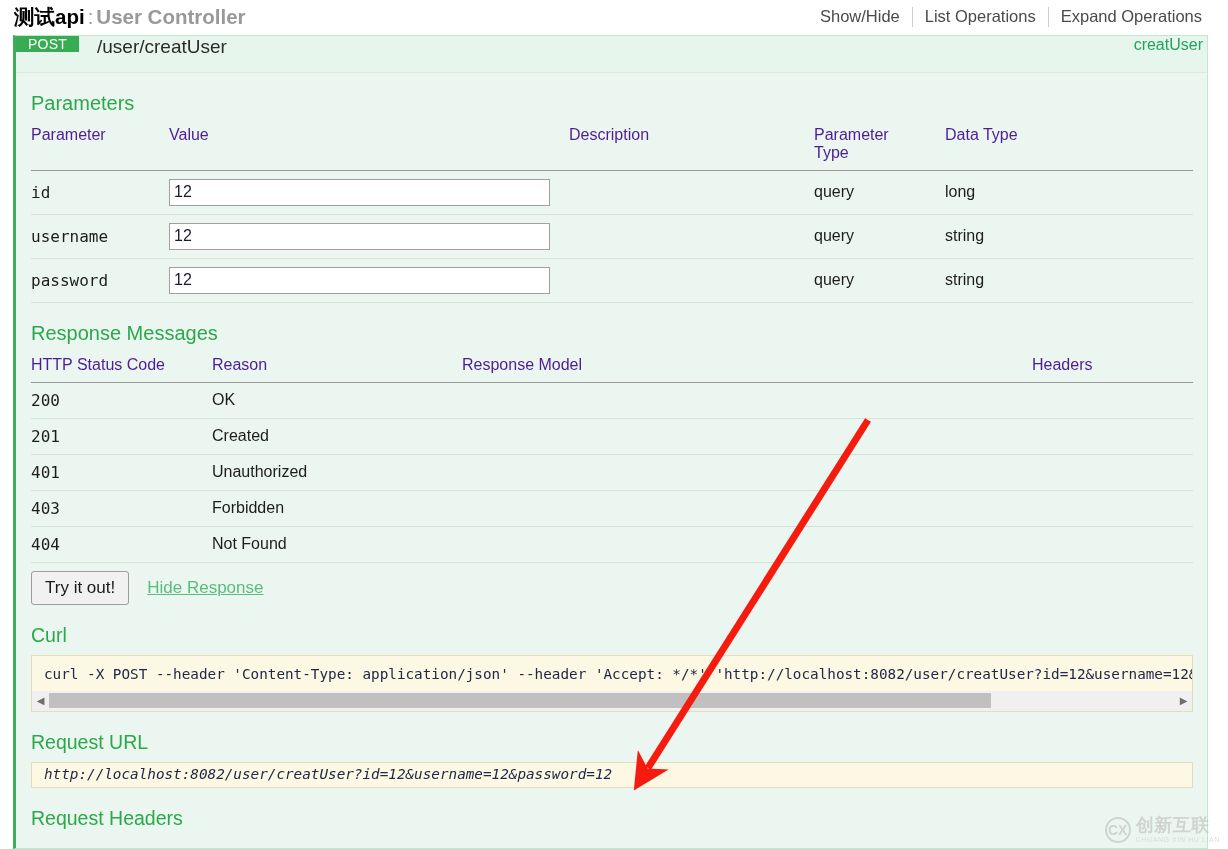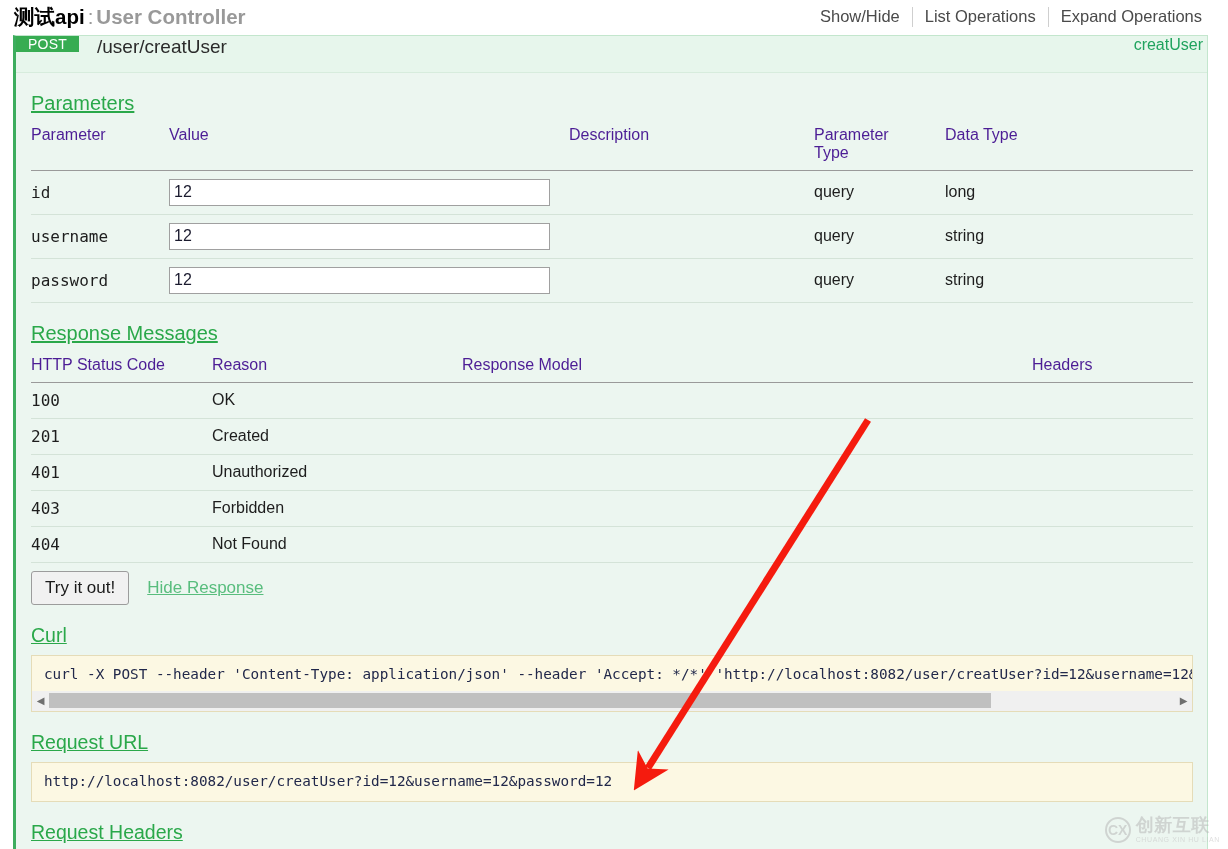--- a/index.html
+++ b/index.html
@@ -111,21 +111,20 @@
 
   .op-body {
     padding: 0 14px 10px 15px;
   }
 
   .section-title {
     color: #2aa84a;
     font-size: 20px;
     font-weight: normal;
     margin: 19px 0 8px 0;
-    text-decoration: underline;
   }
   .section-title.small {
     font-size: 19.5px;
   }
 
   table.sw {
     width: 100%;
     border-collapse: collapse;
   }
   table.sw th {
@@ -245,23 +244,24 @@
     height: 15px;
     background: #c0c0c0;
     flex: 0 0 auto;
   }
   .scroll-track {
     flex: 1 1 auto;
     height: 19px;
   }
 
   .request-url {
-    height: 40px;
-    display: flex;
-    align-items: center;
+    height: 26px;
+    display: flex;
+    align-items: center;
+    font-style: italic;
   }
 
   
   .annotation-arrow {
     position: absolute;
     left: 0; top: 0;
     width: 1228px; height: 849px;
     pointer-events: none;
   }
 
@@ -382,21 +382,21 @@
         <thead>
           <tr class="rm-head">
             <th class="col-status">HTTP Status Code</th>
             <th class="col-reason">Reason</th>
             <th class="col-model">Response Model</th>
             <th class="col-headers">Headers</th>
           </tr>
         </thead>
         <tbody>
           <tr>
-            <td class="mono">100</td>
+            <td class="mono">200</td>
             <td>OK</td>
             <td></td>
             <td></td>
           </tr>
           <tr>
             <td class="mono">201</td>
             <td>Created</td>
             <td></td>
             <td></td>
           </tr>

